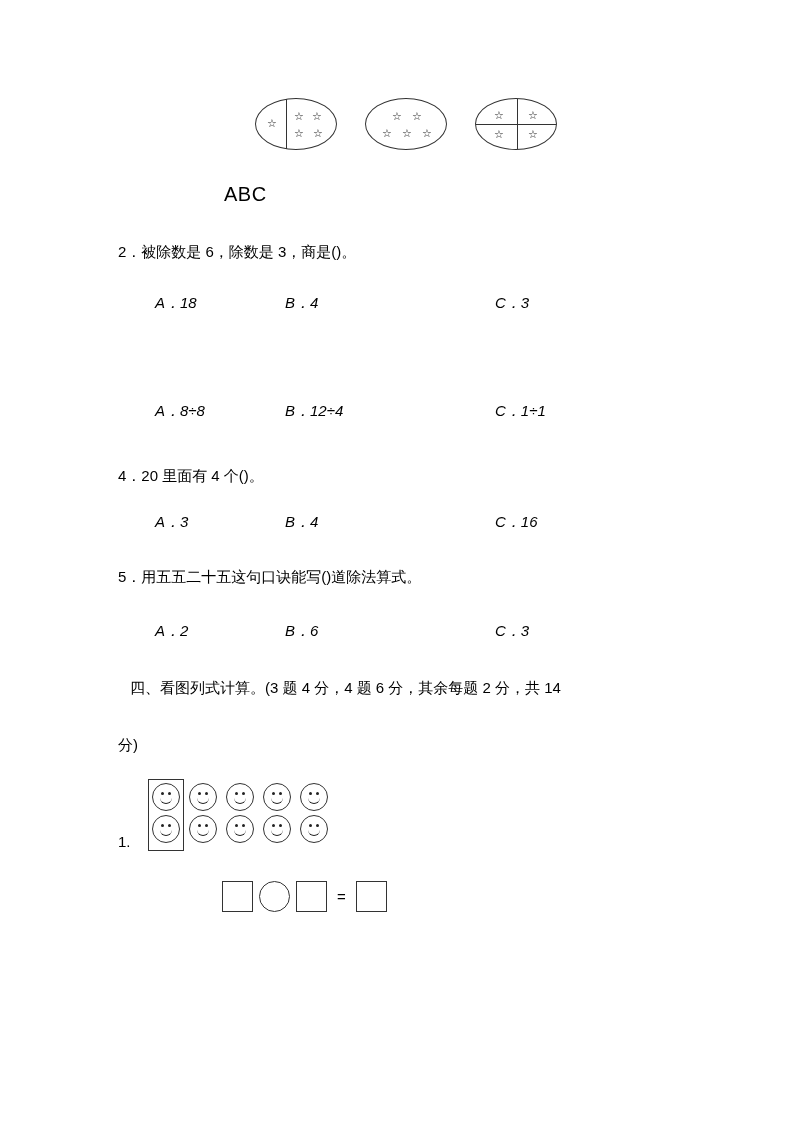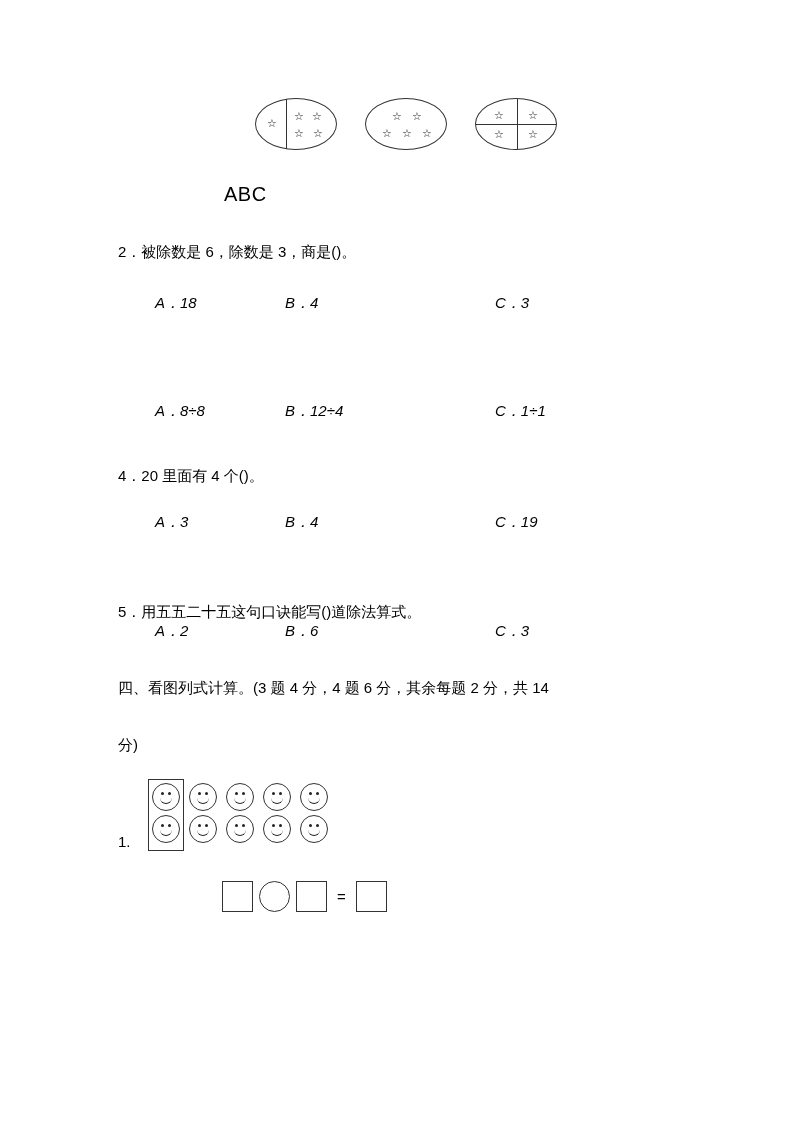--- a/index.html
+++ b/index.html
@@ -94,21 +94,21 @@
     position: absolute;
     white-space: nowrap;
     font-style: italic;
   }
   .opt-a { left: 0px; }
   .opt-b { left: 130px; }
   .opt-c { left: 340px; }
 
   .section-head {
     position: absolute;
-    left: 118px;
+    left: 130px;
     font-size: 15px;
     line-height: 30px;
     width: 570px;
   }
   .section-head-2 {
     position: absolute;
     left: 118px;
     font-size: 15px;
     line-height: 30px;
   }
@@ -244,24 +244,24 @@
   <div class="opts" style="top:399px;">
     <span class="opt opt-a">A．8÷8</span>
     <span class="opt opt-b">B．12÷4</span>
     <span class="opt opt-c">C．1÷1</span>
   </div>
 
   <div class="q" style="top:464px;">4．20 里面有 4 个()。</div>
   <div class="opts" style="top:510px;">
     <span class="opt opt-a">A．3</span>
     <span class="opt opt-b">B．4</span>
-    <span class="opt opt-c">C．19</span>
-  </div>
-
-  <div class="q" style="top:565px;margin-top:35px;">5．用五五二十五这句口诀能写()道除法算式。</div>
+    <span class="opt opt-c">C．16</span>
+  </div>
+
+  <div class="q" style="top:565px;">5．用五五二十五这句口诀能写()道除法算式。</div>
   <div class="opts" style="top:619px;">
     <span class="opt opt-a">A．2</span>
     <span class="opt opt-b">B．6</span>
     <span class="opt opt-c">C．3</span>
   </div>
 
   <div class="section-head" style="top:673px;">四、看图列式计算。(3 题 4 分，4 题 6 分，其余每题 2 分，共 14</div>
   <div class="section-head-2" style="top:730px;">分)</div>
 
   <div class="q1-number">1.</div>

